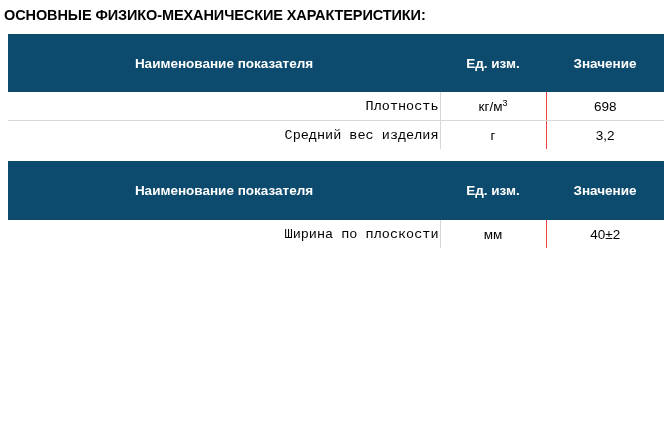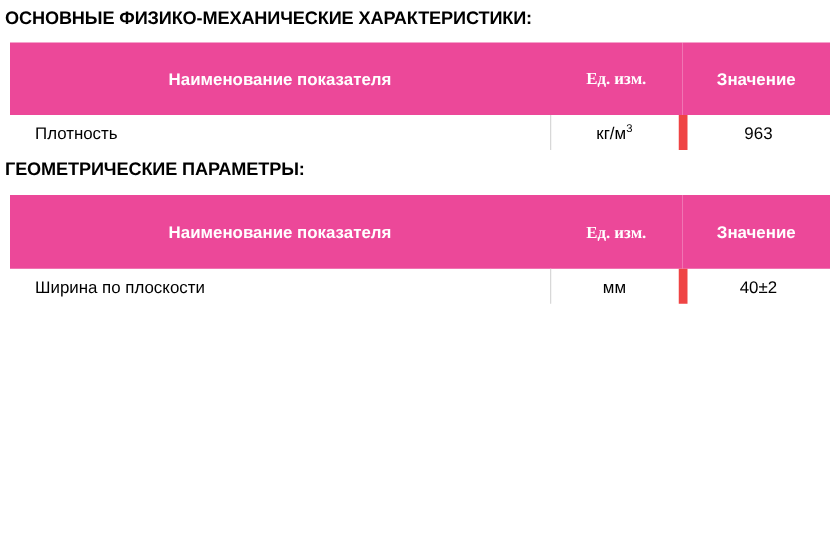--- a/index.html
+++ b/index.html
@@ -34,54 +34,55 @@
   table.spec {
     width: 650px;
     margin: 11px 0 0 8px;
     border-collapse: collapse;
     table-layout: fixed;
   }
   table.spec.second {
     margin-top: 12px;
   }
   table.spec th {
-    background: #ec4899;
+    background: #0c4a6e;
     color: #ffffff;
     font-size: 13.5px;
     font-weight: bold;
     text-align: center;
     vertical-align: middle;
     height: 56px;
     border: none;
   }
   table.spec.second th {
     height: 57px;
   }
   table.spec th.c-name { width: 430px; }
-  table.spec th.c-unit { width: 104px; font-family: Liberation Serif, serif; }
+  table.spec th.c-unit { width: 104px; }
   table.spec th.c-val  { width: 116px; }
 
   table.spec td {
     font-size: 13.5px;
     color: #000000;
     height: 26px;
     border-bottom: 1px solid #d8d8d8;
     vertical-align: middle;
   }
   table.spec tr:last-child td {
     border-bottom: none;
   }
   td.name {
-    text-align: left;
+    text-align: right;
     padding-left: 20px;
     border-right: 1px solid #d8d8d8;
+    font-family: Liberation Mono, monospace;
   }
   td.unit {
     text-align: center;
-    border-right: 7px solid #ef4444;
+    border-right: 1px solid #ef4444;
     margin-left: 39px;
   }
   td.val {
     text-align: center;
   }
   sup {
     font-size: 9px;
     vertical-align: super;
     line-height: 0;
   }
@@ -100,27 +101,31 @@
         <tr>
           <th class="c-name">Наименование показателя</th>
           <th class="c-unit">Ед. изм.</th>
           <th class="c-val">Значение</th>
         </tr>
       </thead>
       <tbody>
         <tr>
           <td class="name">Плотность</td>
           <td class="unit"><span>кг/м</span><sup>3</sup></td>
-          <td class="val">963</td>
+          <td class="val">698</td>
+        </tr>
+        <tr>
+          <td class="name">Средний вес изделия</td>
+          <td class="unit"><span>г</span><sup></sup></td>
+          <td class="val">3,2</td>
         </tr>
       </tbody>
     </table>
   </div>
 
-  <div class="section-title" id="title-2">ГЕОМЕТРИЧЕСКИЕ ПАРАМЕТРЫ:</div>
 
   <div class="tbl-wrap">
     <table class="spec second">
       <thead>
         <tr>
           <th class="c-name">Наименование показателя</th>
           <th class="c-unit">Ед. изм.</th>
           <th class="c-val">Значение</th>
         </tr>
       </thead>

